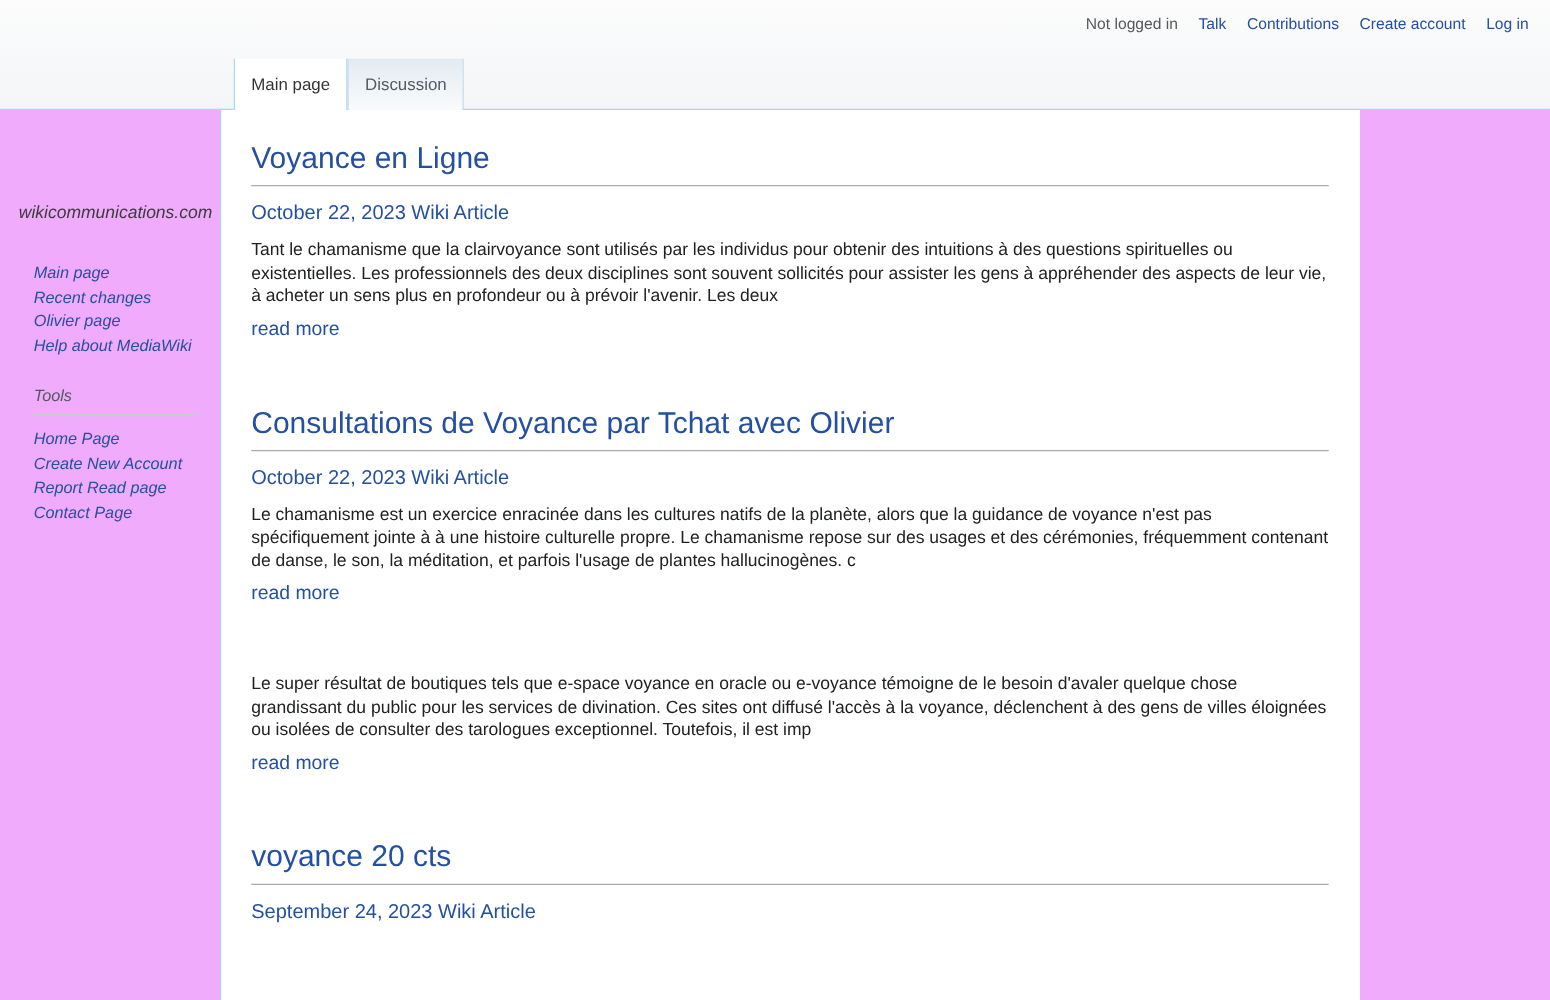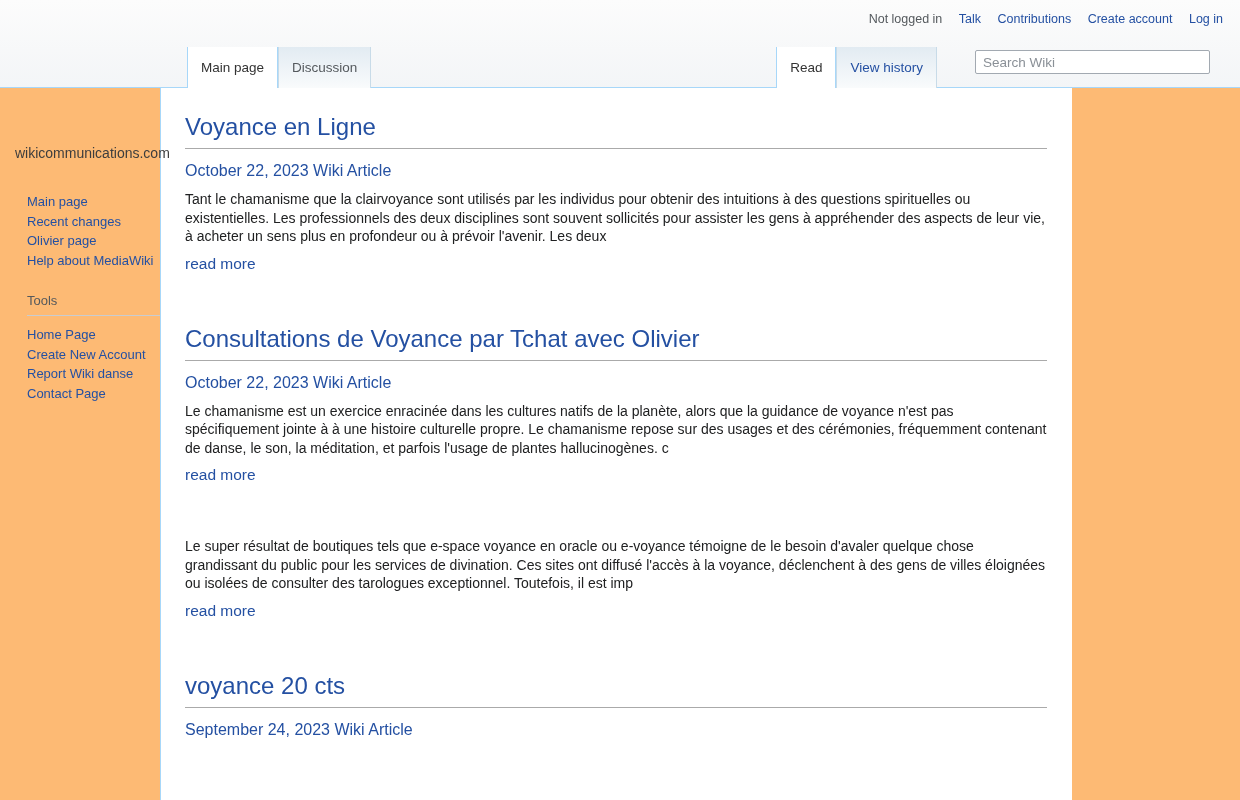--- a/index.html
+++ b/index.html
@@ -6,21 +6,21 @@
   html, body { margin: 0; padding: 0; }
   body {
     font-family: "Liberation Sans", sans-serif;
     background: #f6f6f6;
   }
   .page {
     position: relative;
     width: 1240px;
     height: 800px;
     overflow: hidden;
-    background: #fdba74;
+    background: #f0abfc;
   }
   .top-base {
     position: absolute; top: 0; left: 0; right: 0; height: 88px;
     background: linear-gradient(to bottom, #fcfcfc, #f3f5f7);
   }
   .header-line {
     position: absolute; top: 87px; left: 0; width: 100%; height: 1px;
     background: #a7d7f9; z-index: 1;
   }
   
@@ -53,37 +53,37 @@
   .search-wrap { padding-top: 3px; }
   .search-input {
     width: 235px; height: 24px; padding: 2px 7px;
     border: 1px solid #a2a9b1; border-radius: 2px;
     font-family: "Liberation Sans", sans-serif;
     font-size: 13.5px; color: #54595d; background: #ffffff;
     outline: none;
   }
   .search-input::placeholder { color: #8a9097; }
   
-  .sidebar { position: absolute; left: 0; top: 88px; width: 176px; z-index: 1; }
+  .sidebar { position: absolute; left: 0; top: 104px; width: 176px; z-index: 1; font-style: italic; }
   .site-title {
     margin: 57px 4px 0 15px;
     font-size: 14px; color: #3d3d3d; line-height: 16px;
   }
   .side-list { list-style: none; margin: 31px 0 0 0; padding: 0 0 0 27px; }
   .side-list li { font-size: 13px; line-height: 19.5px; }
   .side-list a { color: #2450a2; text-decoration: none; cursor: pointer; }
   .tools-head {
     margin: 23px 0 9px 27px; width: 133px;
     padding-bottom: 7px; border-bottom: 1px solid #c8ccd1;
     font-size: 13px; color: #55595c;
   }
   .tools-list { margin-top: 0; }
   
   .content {
-    position: absolute; left: 160px; top: 88px; width: 912px; height: 712px;
+    position: absolute; left: 176px; top: 88px; width: 912px; height: 712px;
     background: #ffffff; border-left: 1px solid #a7d7f9;
     padding: 26px 25px 0 24px; z-index: 0; overflow: hidden;
   }
   .article { margin: 0 0 53px 0; }
   .article h2 {
     margin: 0; font-size: 24px; font-weight: 400; line-height: 26px;
     color: #2450a2; padding-bottom: 8px; border-bottom: 1px solid #aaaaaa;
     cursor: pointer;
   }
   .article .meta {
@@ -110,44 +110,35 @@
     <a>Contributions</a>
     <a>Create account</a>
     <a>Log in</a>
   </div>
 
   <div class="tabs-row">
     <div class="left-tabs">
       <div class="tab active">Main page</div>
       <div class="tab inactive">Discussion</div>
     </div>
-    <div class="right-zone">
-      <div class="right-tabs">
-        <div class="tab active">Read</div>
-        <div class="tab inactive link">View history</div>
-      </div>
-      <div class="search-wrap">
-        <input class="search-input" type="text" placeholder="Search Wiki" style="">
-      </div>
-    </div>
   </div>
 
   <div class="sidebar">
     <div class="site-title">wikicommunications.com</div>
     <ul class="side-list">
       <li><a>Main page</a></li>
       <li><a>Recent changes</a></li>
       <li><a>Olivier page</a></li>
       <li><a>Help about MediaWiki</a></li>
     </ul>
     <div class="tools-head">Tools</div>
     <ul class="side-list tools-list">
       <li><a>Home Page</a></li>
       <li><a>Create New Account</a></li>
-      <li><a>Report Wiki danse</a></li>
+      <li><a>Report Read page</a></li>
       <li><a>Contact Page</a></li>
     </ul>
   </div>
 
   <div class="content">
 
     <div class="article">
       <h2>Voyance en Ligne</h2>
       <div class="meta">October 22, 2023 Wiki Article</div>
       <p class="excerpt">Tant le chamanisme que la clairvoyance sont utilisés par les individus pour obtenir des intuitions à des questions spirituelles ou existentielles. Les professionnels des deux disciplines sont souvent sollicités pour assister les gens à appréhender des aspects de leur vie, à acheter un sens plus en profondeur ou à prévoir l'avenir. Les deux</p>

